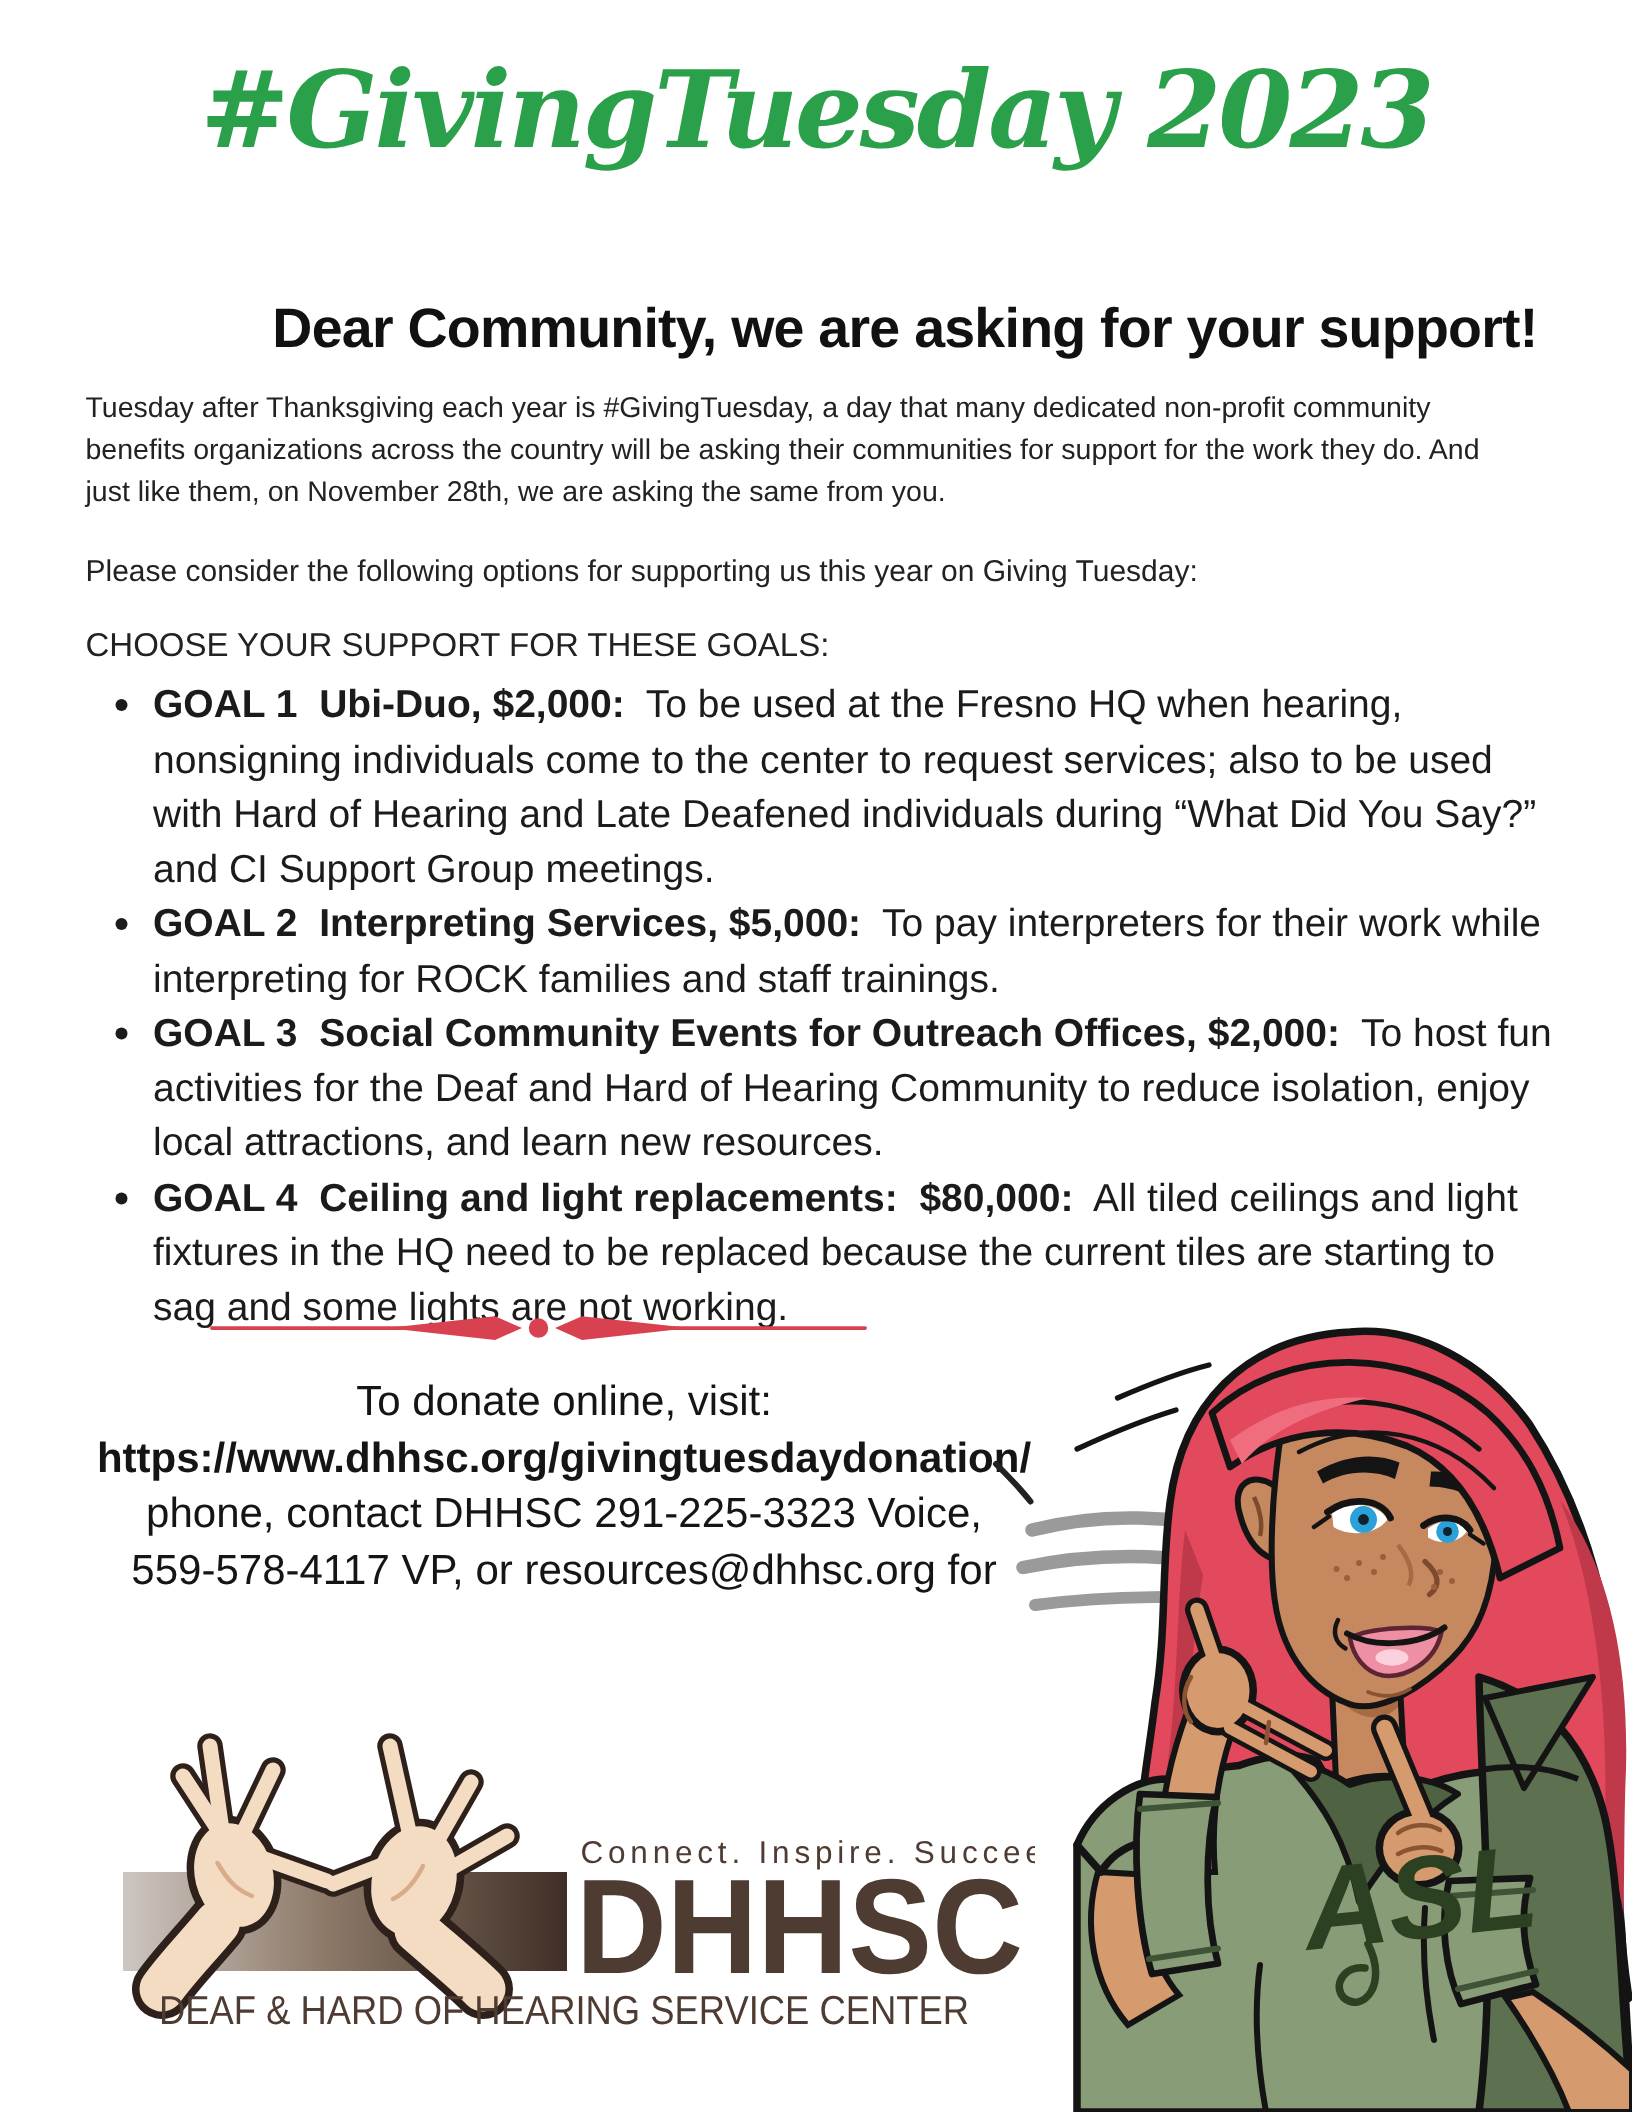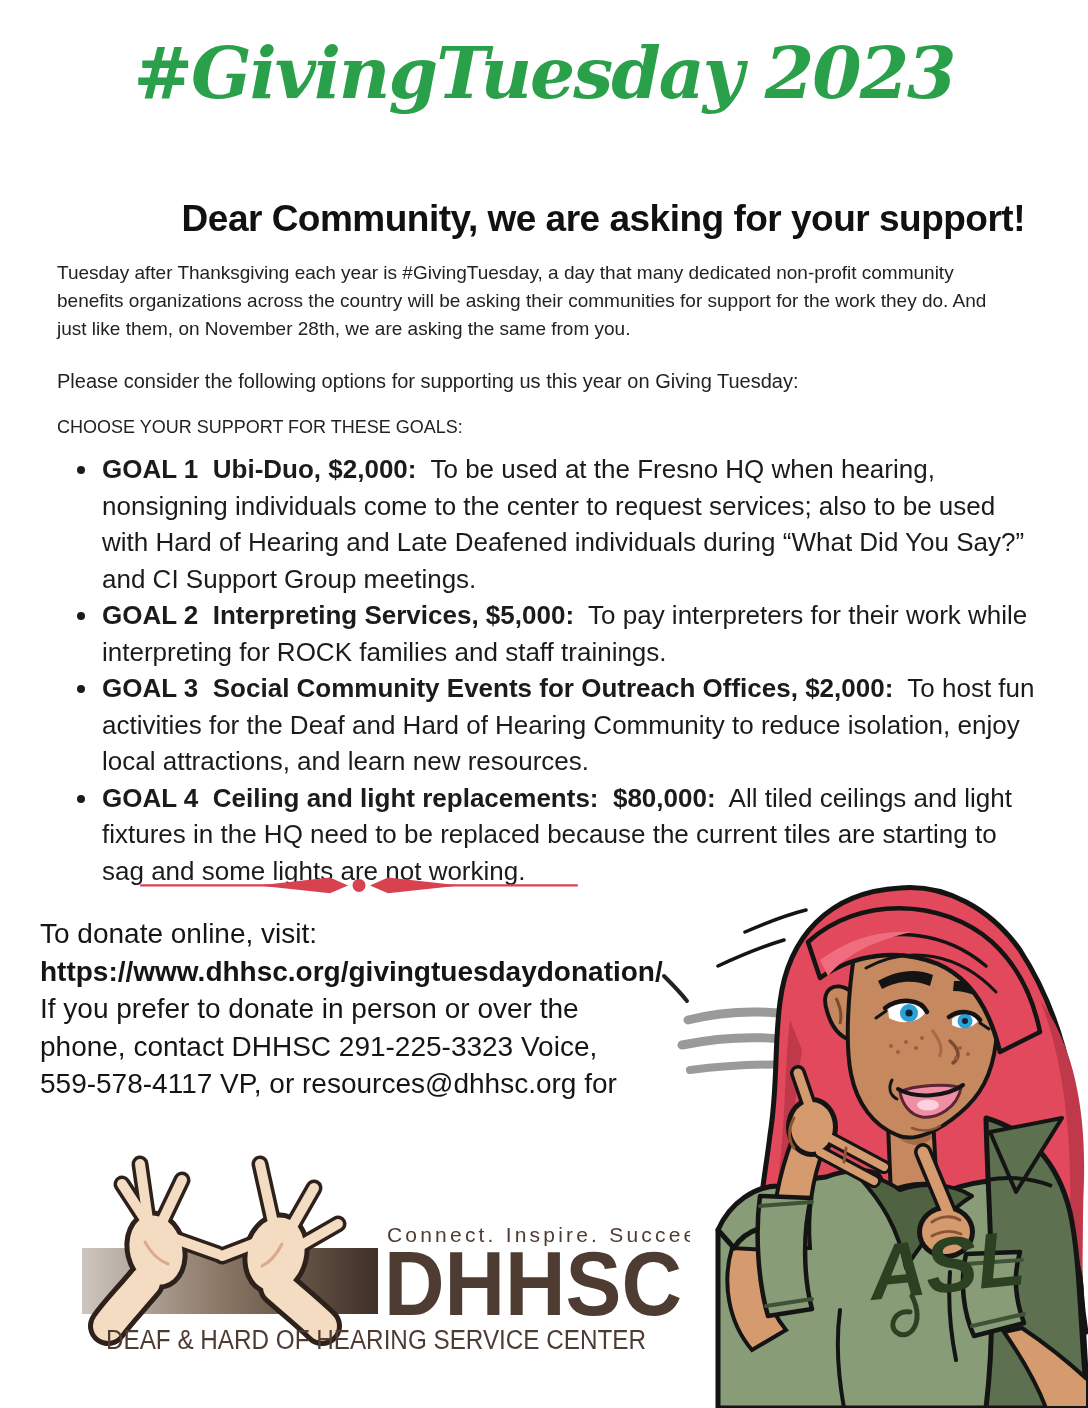--- a/index.html
+++ b/index.html
@@ -47,21 +47,21 @@
   .consider {
     position: absolute;
     top: 367px; left: 57px; width: 940px;
     font-size: 20px;
     line-height: 28px;
     color: #222222;
   }
   .goals-header {
     position: absolute;
     top: 417px; left: 57px; width: 960px;
-    font-size: 18px;
+    font-size: 22px;
     color: #222222;
   }
   .goals {
     position: absolute;
     top: 451px; left: 62px; width: 975px;
     list-style: disc outside;
     padding-left: 38px;
     font-size: 26px;
     line-height: 36.5px;
     color: #1b1b1b;
@@ -70,21 +70,21 @@
   .goal-label { font-weight: bold; white-space: pre-wrap; }
   .goal-desc { white-space: pre-wrap; }
   .divider {
     position: absolute;
     top: 872px; left: 138px;
     width: 442px; height: 28px;
   }
   .donate {
     position: absolute;
     top: 915px; left: 40px; width: 672px;
-    text-align: left;
+    text-align: center;
     font-size: 28px;
     line-height: 37.5px;
     color: #151515;
   }
   .donate .url { font-weight: bold; }
   .logo {
     position: absolute;
     top: 1142px; left: 50px;
     width: 640px; height: 215px;
   }
@@ -123,21 +123,20 @@
       <polygon points="120,13.4 192,5.5 210,13.4 192,21.3"></polygon>
       <circle cx="221" cy="13.4" r="6.5"></circle>
       <polygon points="322,13.4 250,5.5 232,13.4 250,21.3"></polygon>
       <rect x="290" y="12.2" width="150" height="2.4" rx="1.2"></rect>
     </g>
   </svg>
 
   <div class="donate">
     <div>To donate online, visit:</div>
     <div class="url">https://www.dhhsc.org/givingtuesdaydonation/</div>
-    <div>If you prefer to donate in person or over the</div>
     <div>phone, contact DHHSC 291-225-3323 Voice,</div>
     <div>559-578-4117 VP, or resources@dhhsc.org for</div>
   </div>
 
   <svg class="logo" viewBox="0 0 640 215">
     <defs>
       <linearGradient id="barGrad" x1="0" y1="0" x2="1" y2="0">
         <stop offset="0" stop-color="#cdc6c0"></stop>
         <stop offset="0.45" stop-color="#8d7a69"></stop>
         <stop offset="1" stop-color="#3f2f26"></stop>

